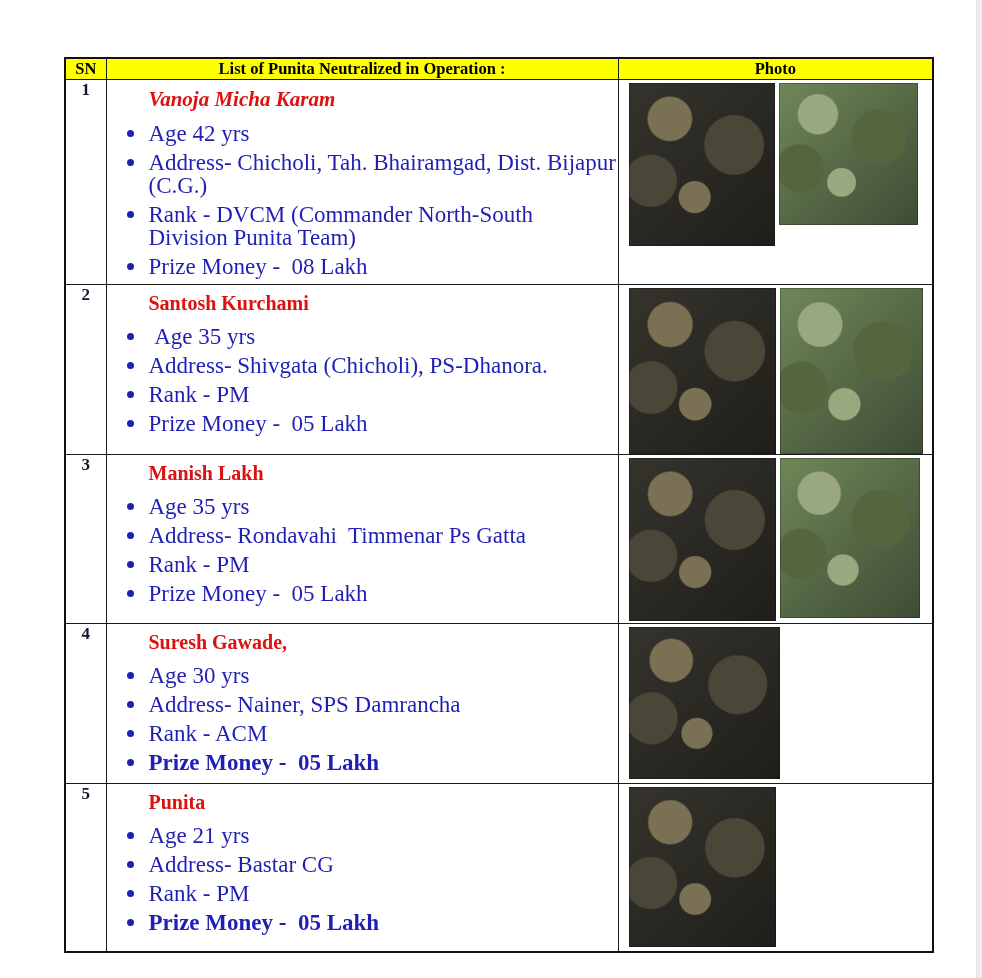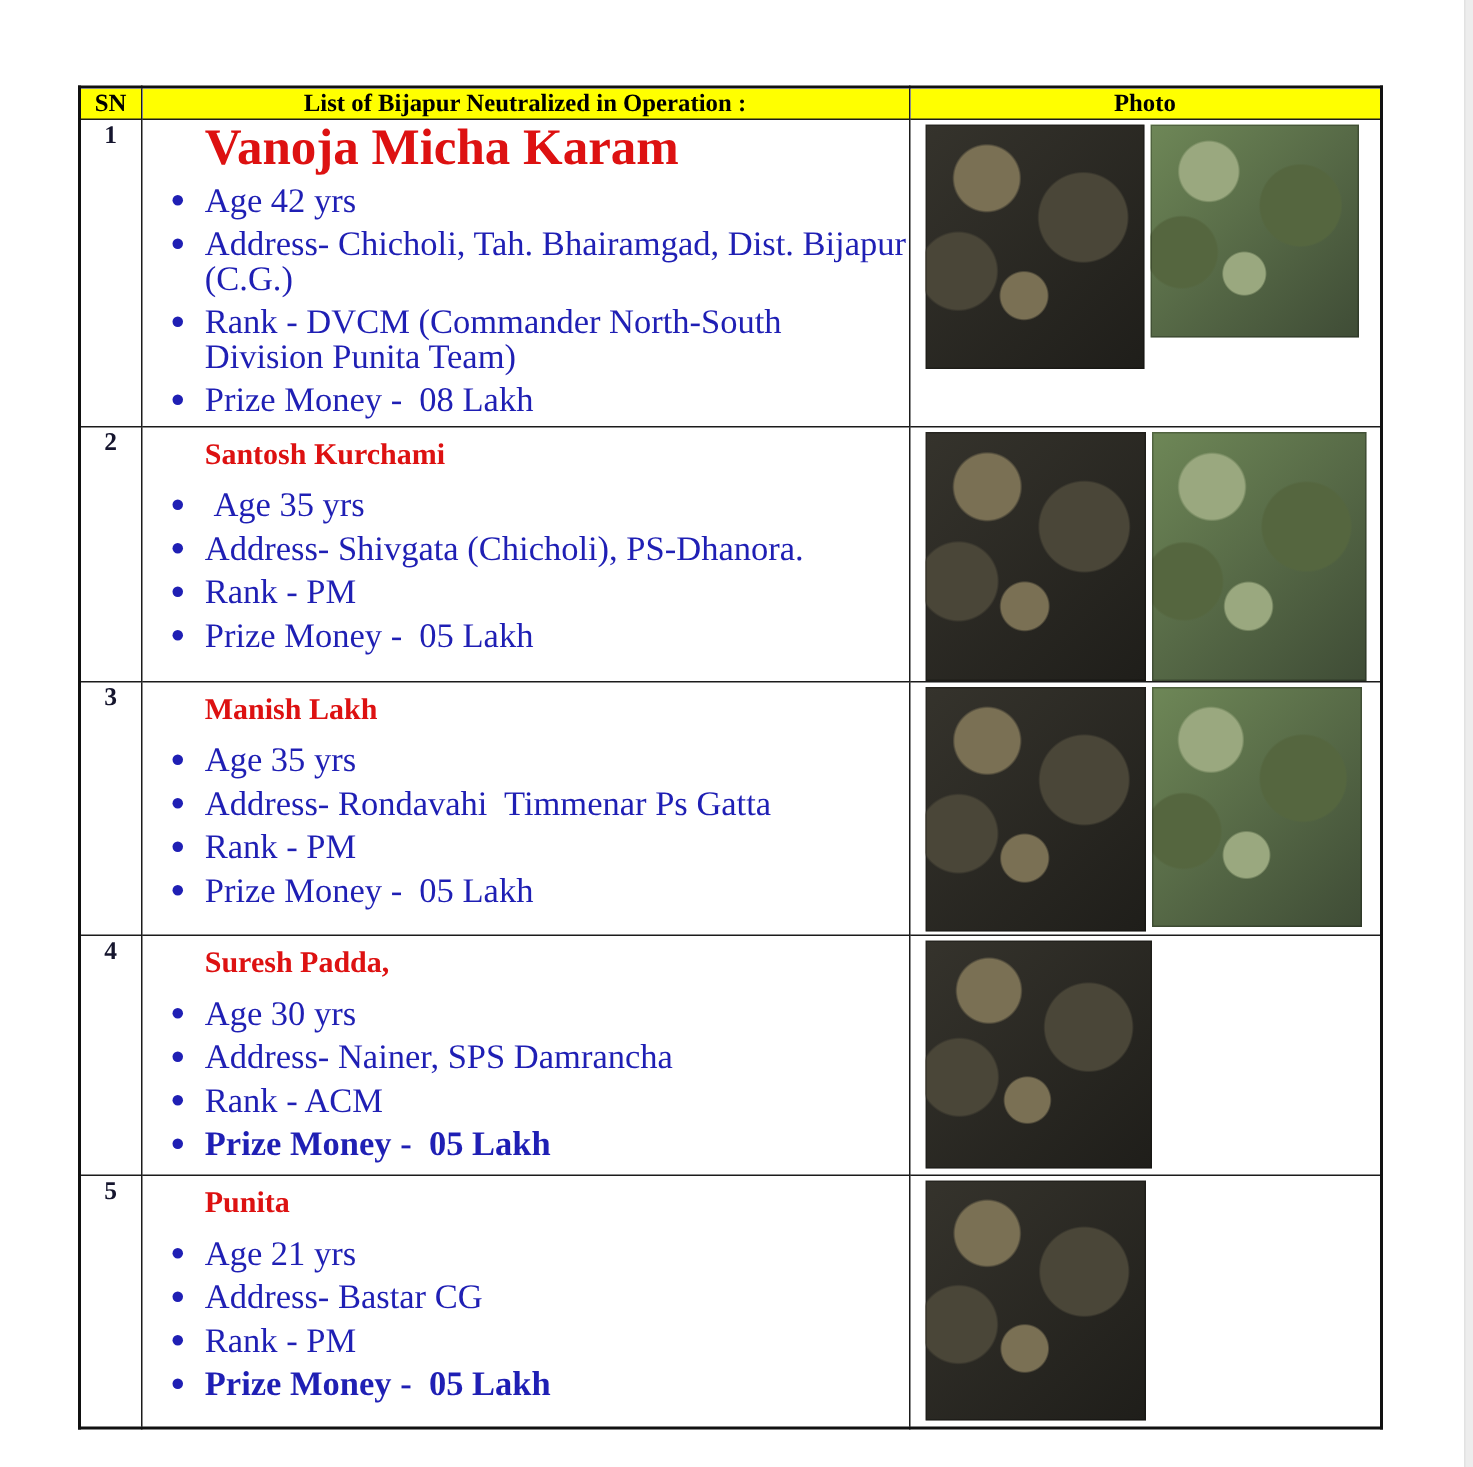--- a/index.html
+++ b/index.html
@@ -10,21 +10,21 @@
     position: relative;
     overflow: hidden;
   }
   .right-strip {
     position: absolute; top: 0; right: 0;
     width: 5px; height: 100%;
     background: #ededed;
     border-left: 1px solid #e2e2e2;
   }
   table.doc-table {
-    position: absolute; left: 52px; top: 57px;
+    position: absolute; left: 64px; top: 57px;
     width: 868px;
     border-collapse: collapse;
     table-layout: fixed;
   }
   .doc-table th, .doc-table td {
     border: 1.5px solid #1b1b1b;
     vertical-align: top;
     padding: 0;
     overflow: hidden;
   }
@@ -46,21 +46,21 @@
     padding-top: 3px;
   }
   .details-cell { padding: 6px 4px 0 0; }
   .person-name {
     color: #dd1111;
     font-weight: bold;
     font-size: 20px;
     line-height: 28px;
     margin: 4px 0 2px 42px;
   }
-  .person-name.large { font-size: 34px; line-height: 30px; }
+  .person-name.large { font-size: 21px; line-height: 30px; font-style: italic; }
   ul.detail-list {
     list-style: none;
     margin: 8px 0 0 0;
     padding: 0;
   }
   ul.detail-list li {
     position: relative;
     color: #1f1fb4;
     font-size: 23px;
     line-height: 23px;
@@ -96,21 +96,21 @@
 
   <table class="doc-table">
     <colgroup>
       <col style="width:41px">
       <col style="width:512px">
       <col style="width:315px">
     </colgroup>
     <thead>
       <tr>
         <th>SN</th>
-        <th>List of Bijapur Neutralized in Operation :</th>
+        <th>List of Punita Neutralized in Operation :</th>
         <th>Photo</th>
       </tr>
     </thead>
     <tbody id="rows-body">
         <tr style="height: 169px;">
     <td class="sn-cell">1</td>
     <td class="details-cell">
       <div class="person-name large">Vanoja Micha Karam</div>
       <ul class="detail-list">
               <li>Age 42 yrs</li>
@@ -158,21 +158,21 @@
     <td class="photo-cell">
       <div class="photo-strip">
               <div class="photo" style="width: 147px; height: 163px; background-image: radial-gradient(circle at 28% 22%, rgb(122, 112, 84) 0px, rgb(122, 112, 84) 13%, transparent 14%), radial-gradient(circle at 72% 38%, rgb(74, 70, 56) 0px, rgb(74, 70, 56) 20%, transparent 21%), radial-gradient(circle at 45% 70%, rgb(122, 112, 84) 0px, rgb(122, 112, 84) 11%, transparent 12%), radial-gradient(circle at 15% 60%, rgb(74, 70, 56) 0px, rgb(74, 70, 56) 16%, transparent 17%), linear-gradient(135deg, rgb(53, 51, 44), rgb(31, 30, 26));"></div>
               <div class="photo" style="width: 140px; height: 160px; background-image: radial-gradient(circle at 28% 22%, rgb(154, 168, 127) 0px, rgb(154, 168, 127) 13%, transparent 14%), radial-gradient(circle at 72% 38%, rgb(85, 102, 63) 0px, rgb(85, 102, 63) 20%, transparent 21%), radial-gradient(circle at 45% 70%, rgb(154, 168, 127) 0px, rgb(154, 168, 127) 11%, transparent 12%), radial-gradient(circle at 15% 60%, rgb(85, 102, 63) 0px, rgb(85, 102, 63) 16%, transparent 17%), linear-gradient(135deg, rgb(110, 135, 87), rgb(63, 76, 54));"></div>
             </div>
     </td>
   </tr>
         <tr style="height: 160px;">
     <td class="sn-cell">4</td>
     <td class="details-cell">
-      <div class="person-name">Suresh Padda,</div>
+      <div class="person-name">Suresh Gawade,</div>
       <ul class="detail-list">
               <li>Age 30 yrs</li>
               <li>Address- Nainer, SPS Damrancha</li>
               <li>Rank - ACM</li>
               <li class="bold">Prize Money -  05 Lakh</li>
             </ul>
     </td>
     <td class="photo-cell">
       <div class="photo-strip">
               <div class="photo" style="width: 151px; height: 152px; background-image: radial-gradient(circle at 28% 22%, rgb(122, 112, 84) 0px, rgb(122, 112, 84) 13%, transparent 14%), radial-gradient(circle at 72% 38%, rgb(74, 70, 56) 0px, rgb(74, 70, 56) 20%, transparent 21%), radial-gradient(circle at 45% 70%, rgb(122, 112, 84) 0px, rgb(122, 112, 84) 11%, transparent 12%), radial-gradient(circle at 15% 60%, rgb(74, 70, 56) 0px, rgb(74, 70, 56) 16%, transparent 17%), linear-gradient(135deg, rgb(53, 51, 44), rgb(31, 30, 26));"></div>

